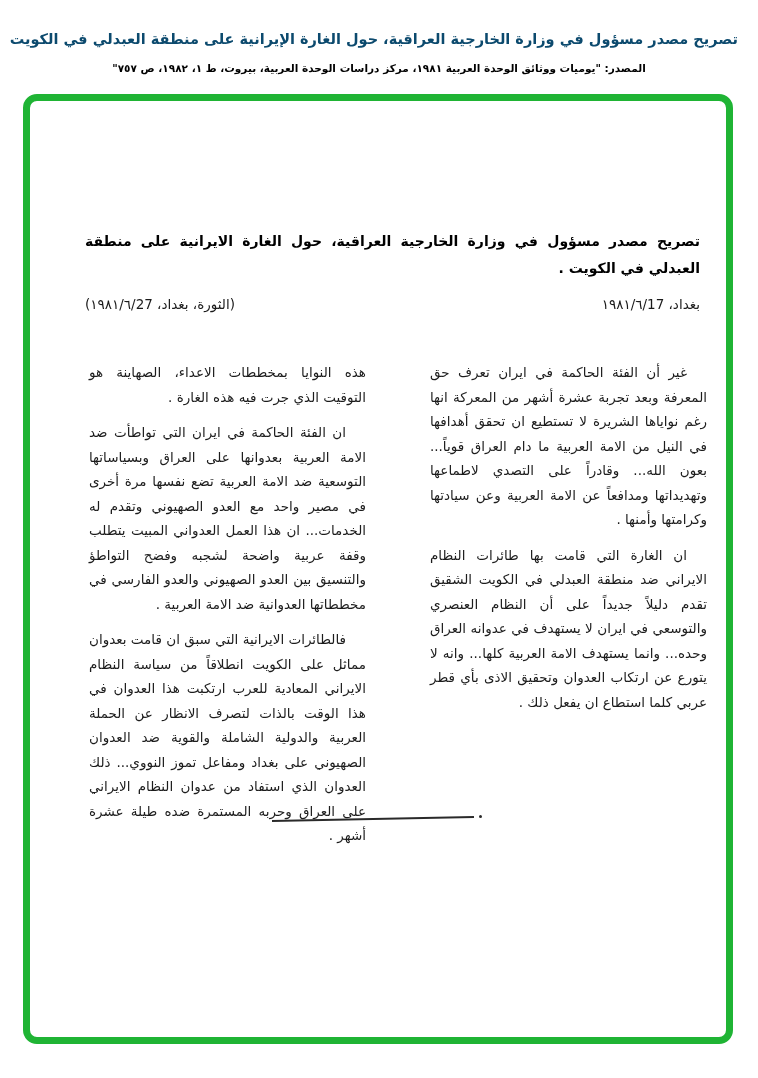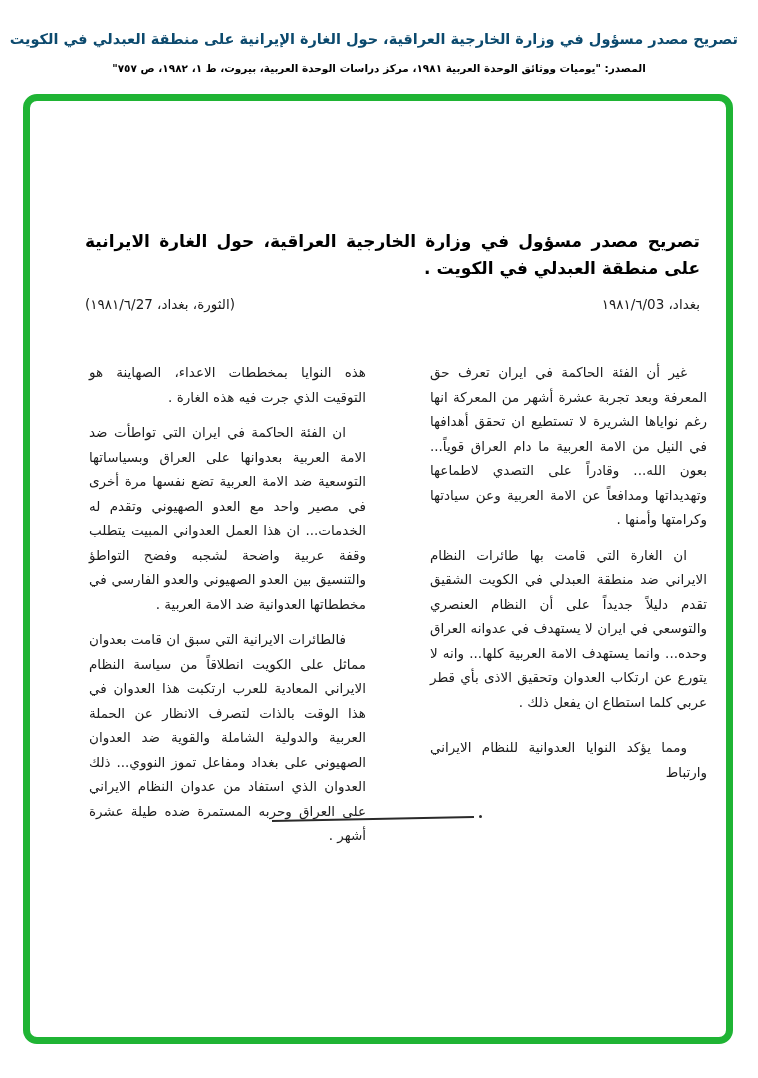--- a/index.html
+++ b/index.html
@@ -19,21 +19,21 @@
     position:absolute;top:62px;left:20px;right:20px;
     text-align:center;font-size:10.5px;font-weight:bold;color:#000;
     white-space:nowrap;
   }
   .doc-frame{
     position:absolute;left:23px;top:94px;width:696px;height:936px;
     border:7px solid #1fb434;border-radius:14px;background:#fff;
   }
   .doc-title{
     position:absolute;top:127px;right:26px;width:615px;
-    font-size:17px;font-weight:bold;color:#000;
+    font-size:14px;font-weight:bold;color:#000;
     line-height:27px;text-align:justify;
   }
   .datelines{
     position:absolute;top:195px;right:26px;left:55px;
     display:flex;justify-content:space-between;
     font-size:13.5px;color:#1a1a1a;
   }
   .columns{
     position:absolute;top:259px;right:19px;left:15px;
     display:flex;gap:20px;
@@ -63,29 +63,28 @@
 
   <div class="header-title">تصريح مصدر مسؤول في وزارة الخارجية العراقية، حول الغارة الإيرانية على منطقة العبدلي في الكويت</div>
 
   <div class="header-source">المصدر: "يوميات ووثائق الوحدة العربية ١٩٨١، مركز دراسات الوحدة العربية، بيروت، ط ١، ١٩٨٢، ص ٧٥٧"</div>
 
   <div class="doc-frame">
 
     <div class="doc-title">تصريح مصدر مسؤول في وزارة الخارجية العراقية، حول الغارة الايرانية على منطقة العبدلي في الكويت .</div>
 
     <div class="datelines">
-      <span>بغداد، ١٩٨١/٦/03</span>
+      <span>بغداد، ١٩٨١/٦/17</span>
       <span>(الثورة، بغداد، ١٩٨١/٦/27)</span>
     </div>
 
     <div class="columns">
       <div class="col">
         <p>غير أن الفئة الحاكمة في ايران تعرف حق المعرفة وبعد تجربة عشرة أشهر من المعركة انها رغم نواياها الشريرة لا تستطيع ان تحقق أهدافها في النيل من الامة العربية ما دام العراق قوياً... بعون الله... وقادراً على التصدي لاطماعها وتهديداتها ومدافعاً عن الامة العربية وعن سيادتها وكرامتها وأمنها .</p>
         <p>ان الغارة التي قامت بها طائرات النظام الايراني ضد منطقة العبدلي في الكويت الشقيق تقدم دليلاً جديداً على أن النظام العنصري والتوسعي في ايران لا يستهدف في عدوانه العراق وحده... وانما يستهدف الامة العربية كلها... وانه لا يتورع عن ارتكاب العدوان وتحقيق الاذى بأي قطر عربي كلما استطاع ان يفعل ذلك .</p>
-        <p class="gap-top">ومما يؤكد النوايا العدوانية للنظام الايراني وارتباط</p>
       </div>
       <div class="col">
         <p class="flush">هذه النوايا بمخططات الاعداء، الصهاينة هو التوقيت الذي جرت فيه هذه الغارة .</p>
         <p>ان الفئة الحاكمة في ايران التي تواطأت ضد الامة العربية بعدوانها على العراق وبسياساتها التوسعية ضد الامة العربية تضع نفسها مرة أخرى في مصير واحد مع العدو الصهيوني وتقدم له الخدمات... ان هذا العمل العدواني المبيت يتطلب وقفة عربية واضحة لشجبه وفضح التواطؤ والتنسيق بين العدو الصهيوني والعدو الفارسي في مخططاتها العدوانية ضد الامة العربية .</p>
         <p>فالطائرات الايرانية التي سبق ان قامت بعدوان مماثل على الكويت انطلاقاً من سياسة النظام الايراني المعادية للعرب ارتكبت هذا العدوان في هذا الوقت بالذات لتصرف الانظار عن الحملة العربية والدولية الشاملة والقوية ضد العدوان الصهيوني على بغداد ومفاعل تموز النووي... ذلك العدوان الذي استفاد من عدوان النظام الايراني على العراق وحربه المستمرة ضده طيلة عشرة أشهر .</p>
       </div>
     </div>
 
     <div class="separator"></div>
     <div class="separator-dot"></div>

